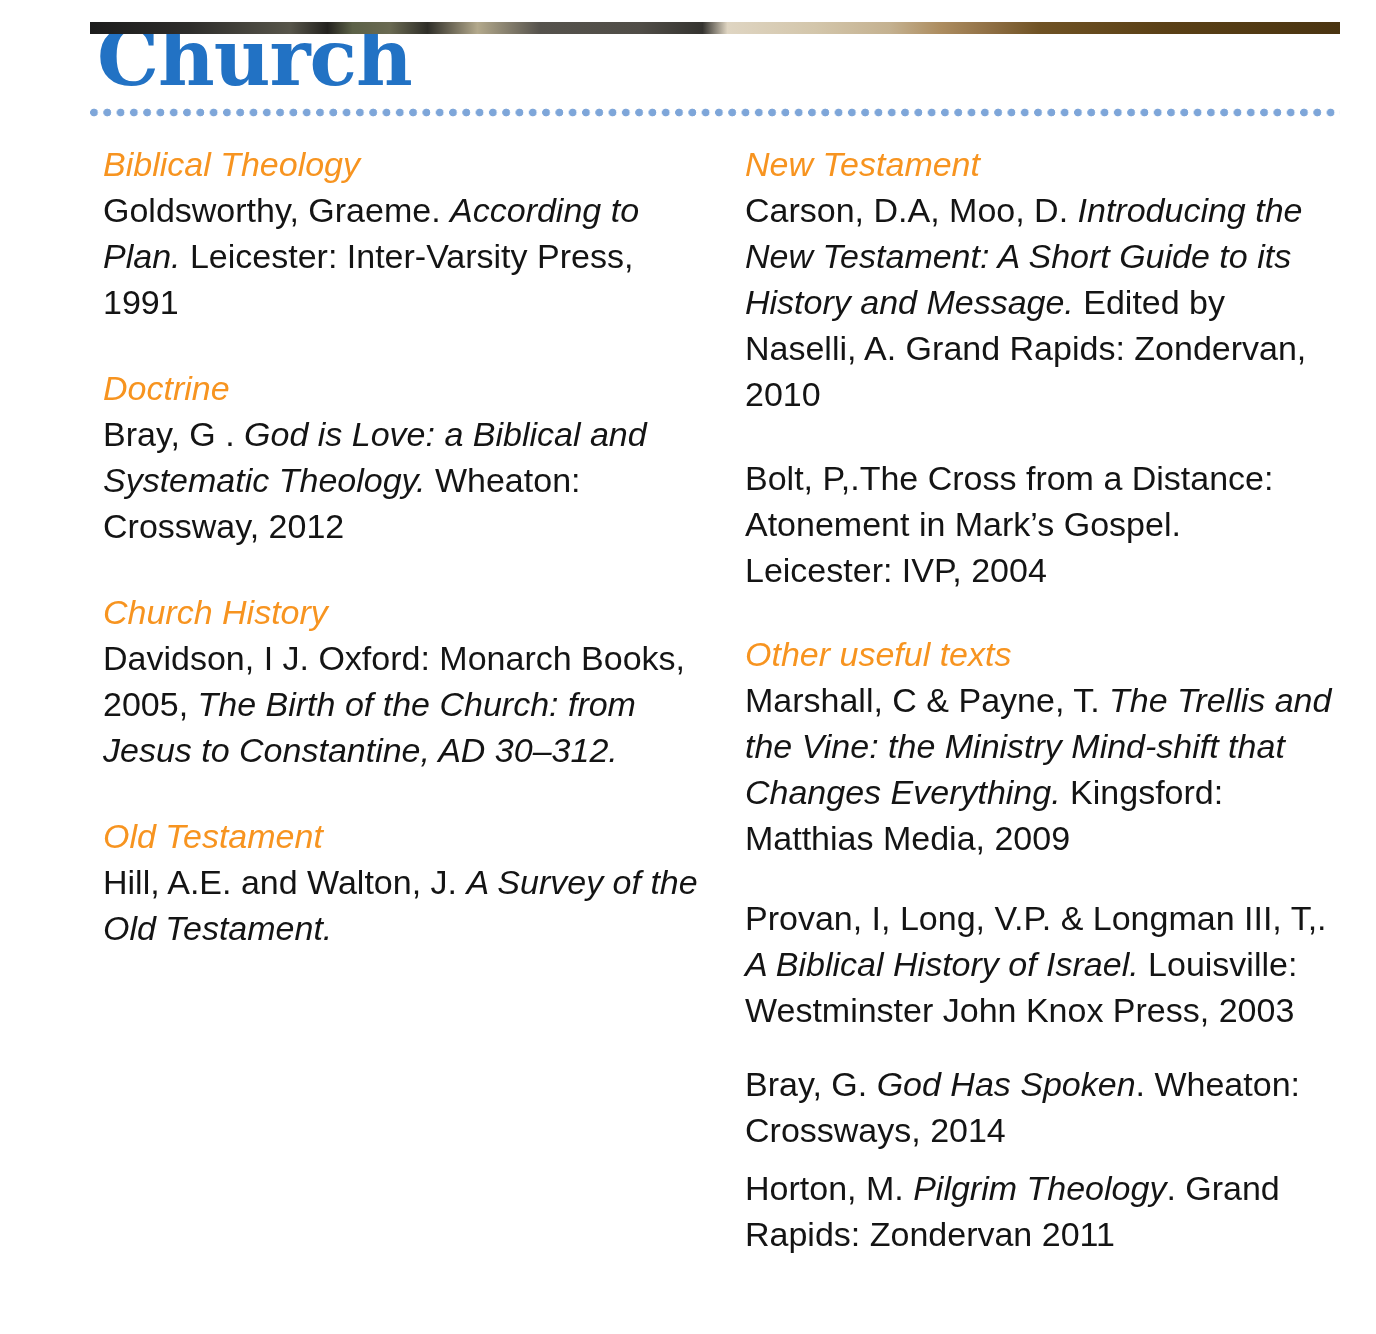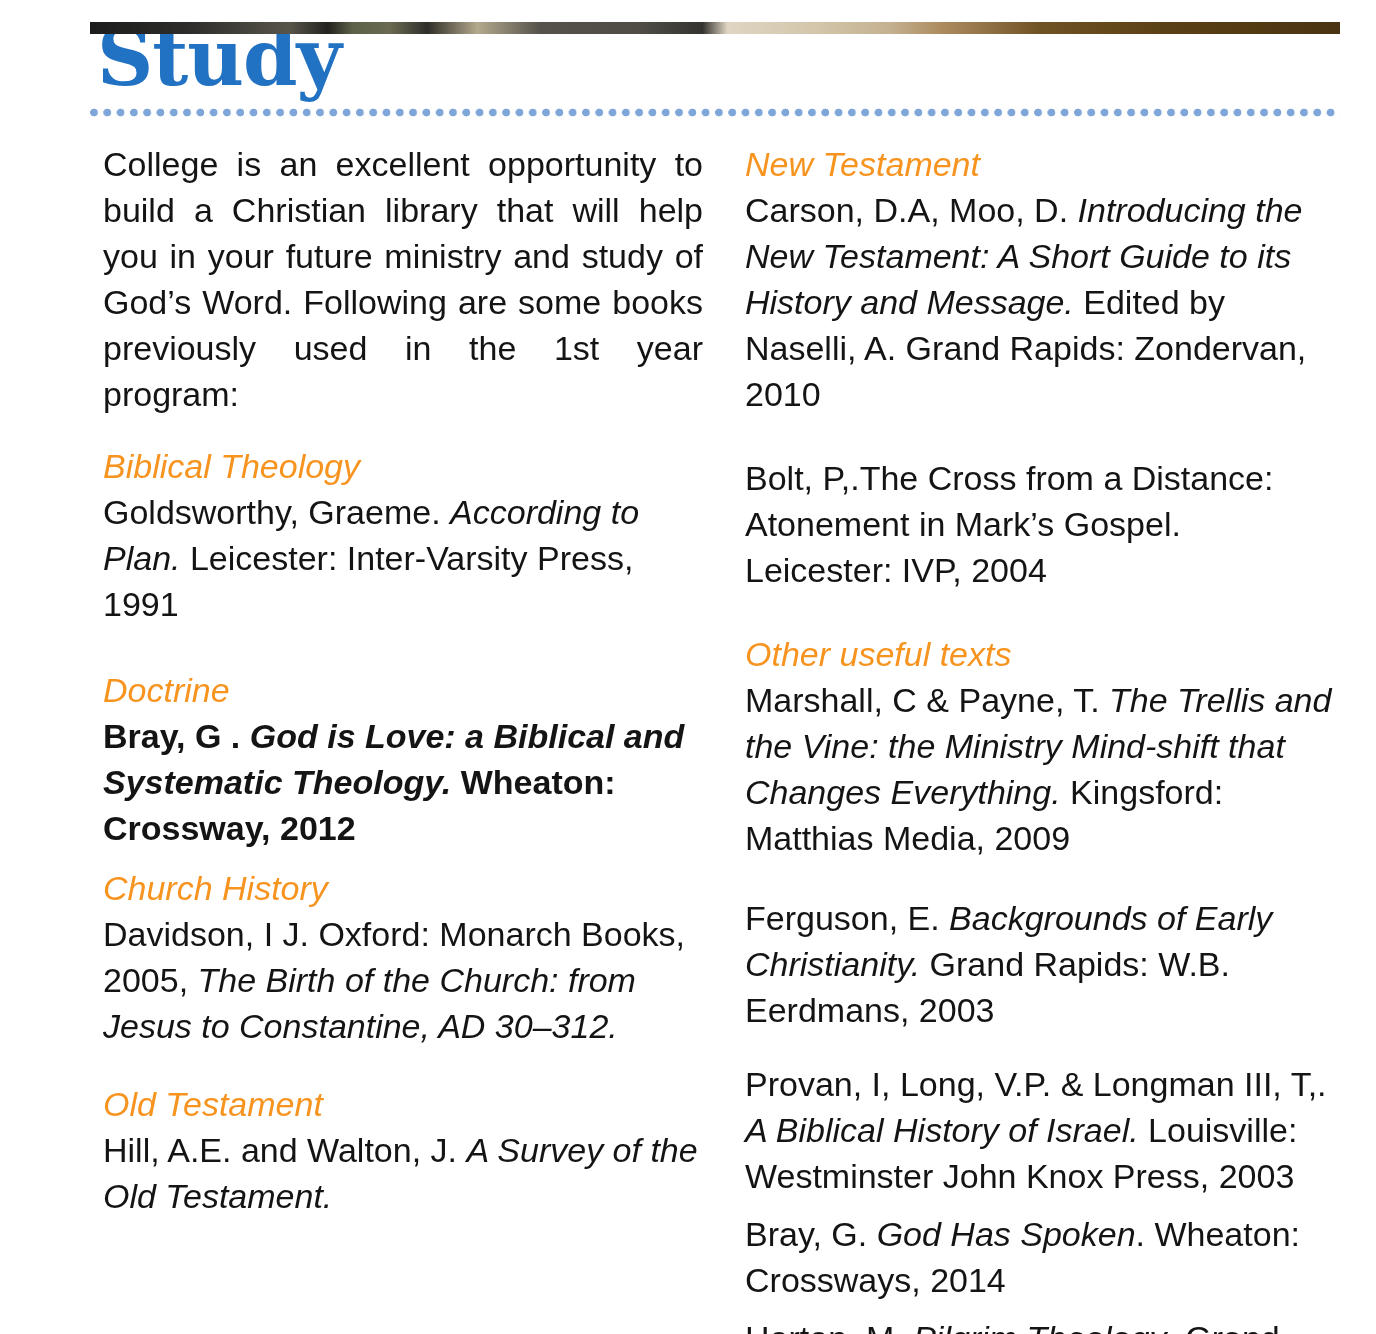--- a/index.html
+++ b/index.html
@@ -88,43 +88,41 @@
   .col-right .entry:nth-child(7) { margin-bottom: 12px; margin-top: 28px; }
   .col-right .entry:nth-child(8) { margin-bottom: 12px; }
   .col-right .entry:nth-child(9) { margin-bottom: 0; }
 </style>
 </head>
 <body>
 
 <div class="page">
   <div class="photo-strip"></div>
 
-  <h1 class="title">Study</h1>
+  <h1 class="title">Church</h1>
 
   <div class="dotted-divider"></div>
 
   <div class="content">
     <div class="col col-left">
-      <p class="intro">College is an excellent opportunity to build a Christian library that will help you in your future ministry and study of God’s Word. Following are some books previously used in the 1st year program:</p>
 
     <h2 class="sec-heading">Biblical Theology</h2>
         <p class="entry"><span>Goldsworthy, Graeme. </span><span class="it">According to Plan.</span><span> Leicester: Inter-Varsity Press, 1991</span></p>
         <h2 class="sec-heading">Doctrine</h2>
         <p class="entry"><span>Bray, G . </span><span class="it">God is Love: a Biblical and Systematic Theology.</span><span> Wheaton: Crossway, 2012</span></p>
         <h2 class="sec-heading">Church History</h2>
         <p class="entry"><span>Davidson, I J. Oxford: Monarch Books, 2005, </span><span class="it">The Birth of the Church: from Jesus to Constantine, AD 30–312.</span></p>
         <h2 class="sec-heading">Old Testament</h2>
         <p class="entry"><span>Hill, A.E. and Walton, J. </span><span class="it">A Survey of the Old Testament.</span></p>
       </div>
     <div class="col col-right">
 
     <h2 class="sec-heading">New Testament</h2>
         <p class="entry"><span>Carson, D.A, Moo, D. </span><span class="it">Introducing the New Testament: A Short Guide to its History and Message.</span><span> Edited by Naselli, A. Grand Rapids: Zondervan, 2010</span></p>
         <p class="entry"><span>Bolt, P,.The Cross from a Distance: Atonement in Mark’s Gospel. Leicester: IVP, 2004</span></p>
         <h2 class="sec-heading">Other useful texts</h2>
         <p class="entry"><span>Marshall, C &amp; Payne, T. </span><span class="it">The Trellis and the Vine: the Ministry Mind-shift that Changes Everything.</span><span> Kingsford: Matthias Media, 2009</span></p>
-        <p class="entry"><span>Ferguson, E. </span><span class="it">Backgrounds of Early Christianity.</span><span> Grand Rapids: W.B. Eerdmans, 2003</span></p>
         <p class="entry"><span>Provan, I,  Long, V.P. &amp;  Longman III, T,. </span><span class="it">A Biblical History of Israel.</span><span> Louisville: Westminster John Knox Press, 2003</span></p>
         <p class="entry"><span>Bray, G. </span><span class="it">God Has Spoken</span><span>. Wheaton: Crossways, 2014</span></p>
         <p class="entry"><span>Horton, M. </span><span class="it">Pilgrim Theology</span><span>. Grand Rapids: Zondervan 2011</span></p>
       </div>
   </div>
 </div>
 
 </body></html>

